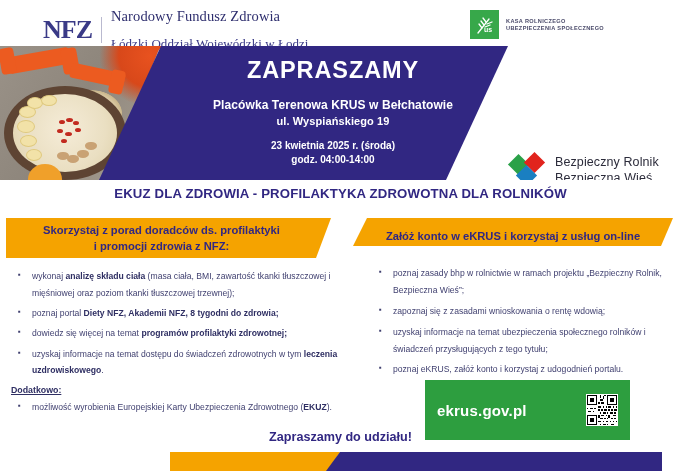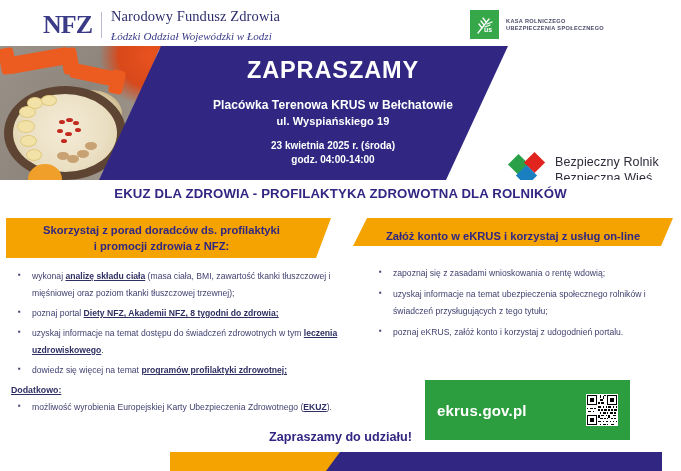--- a/index.html
+++ b/index.html
@@ -21,21 +21,21 @@
     color: #3a3a87; line-height: 1; position: relative; padding-right: 2px;
   }
   .nfz-divider { width: 1px; height: 26px; background: #b9b9cf; margin: 0 9px 0 7px; }
   .nfz-text { line-height: 1.15; }
   .nfz-title {
     font-family: "Liberation Serif", serif;
     font-size: 14.5px; color: #2e2e6e; letter-spacing: .1px;
   }
   .nfz-sub {
     font-family: "Liberation Serif", serif;
-    font-size: 11px; color: #3a3a87; letter-spacing: .05px; margin-top: 5px; font-style: italic;
+    font-size: 13px; color: #3a3a87; letter-spacing: .05px; margin-top: 12px;
   }
 
   .krus-logo { position: absolute; left: 470px; top: 10px; display: flex; align-items: center; }
   .krus-mark {
     width: 29px; height: 29px; background: #37a84a; position: relative;
     display: flex; align-items: center; justify-content: center;
   }
   .krus-mark svg { display: block; }
   .krus-text { margin-left: 7px; line-height: 1.25; }
   .krus-l1, .krus-l2 { font-size: 5.6px; color: #4a4a6a; letter-spacing: .35px; font-weight: bold; }
@@ -132,21 +132,21 @@
   .bullets { margin-top: 10px; color: #3b3b6b; }
   ul.bl { list-style: none; }
   ul.bl li {
     position: relative; padding-left: 24px; font-size: 8.6px;
     line-height: 1.95; margin-bottom: 3.5px; color: #3f3f6f;
   }
   ul.bl li::before {
     content: "▪"; position: absolute; left: 10px; top: -1px;
     color: #3f3f6f; font-size: 8px;
   }
-  ul.bl li b { font-weight: bold; color: #2f2f63; text-decoration: underline; }
+  ul.bl li b { font-weight: bold; color: #2f2f63; }
   .dodatkowo {
     font-size: 8.8px; font-weight: bold; color: #2f2f63;
     text-decoration: underline; margin: 6px 0 4px 3px;
   }
 
   .col-left .bullets { margin-left: 2px; }
   .col-right .bullets { margin-left: 16px; }
   .col-right ul.bl li { font-size: 8.6px; line-height: 2.0; }
 
   
@@ -279,36 +279,37 @@
 
   <div class="col col-left">
     <div class="ribbon ribbon-left">
       <div>Skorzystaj z porad  doradców ds. profilaktyki</div>
       <div>i promocji zdrowia z NFZ:</div>
     </div>
     <div class="bullets">
       <ul class="bl">
           <li>wykonaj <b>analizę składu ciała</b> (masa ciała, BMI, zawartość tkanki tłuszczowej i mięśniowej oraz poziom tkanki tłuszczowej trzewnej);</li>
           <li>poznaj portal <b>Diety NFZ, Akademii NFZ, 8 tygodni do zdrowia;</b></li>
+          <li>dowiedz się więcej na temat <b>programów profilaktyki zdrowotnej;</b></li>
           <li>uzyskaj informacje na temat dostępu do świadczeń zdrowotnych w tym <b>leczenia uzdrowiskowego</b>.</li>
-          <li>dowiedz się więcej na temat <b>programów profilaktyki zdrowotnej;</b></li>
         </ul>
       <div class="dodatkowo">Dodatkowo:</div>
       <ul class="bl">
           <li>możliwość wyrobienia Europejskiej Karty Ubezpieczenia Zdrowotnego (<b>EKUZ</b>).</li>
         </ul>
     </div>
   </div>
 
   <div class="col col-right">
     <div class="ribbon ribbon-right">
       <div>Załóż konto w eKRUS i korzystaj z usług on-line</div>
     </div>
     <div class="bullets">
       <ul class="bl">
+          <li>poznaj zasady bhp w rolnictwie w ramach projektu  „Bezpieczny Rolnik, Bezpieczna Wieś”;</li>
           <li>zapoznaj się z zasadami wnioskowania o rentę wdowią;</li>
           <li>uzyskaj informacje na temat ubezpieczenia społecznego rolników i świadczeń przysługujących z tego tytułu;</li>
           <li>poznaj eKRUS, załóż konto i korzystaj z udogodnień portalu.</li>
         </ul>
     </div>
   </div>
 
   <div class="ekrus">
     <span class="ekrus-label">ekrus.gov.pl</span>
     <span class="qr">

